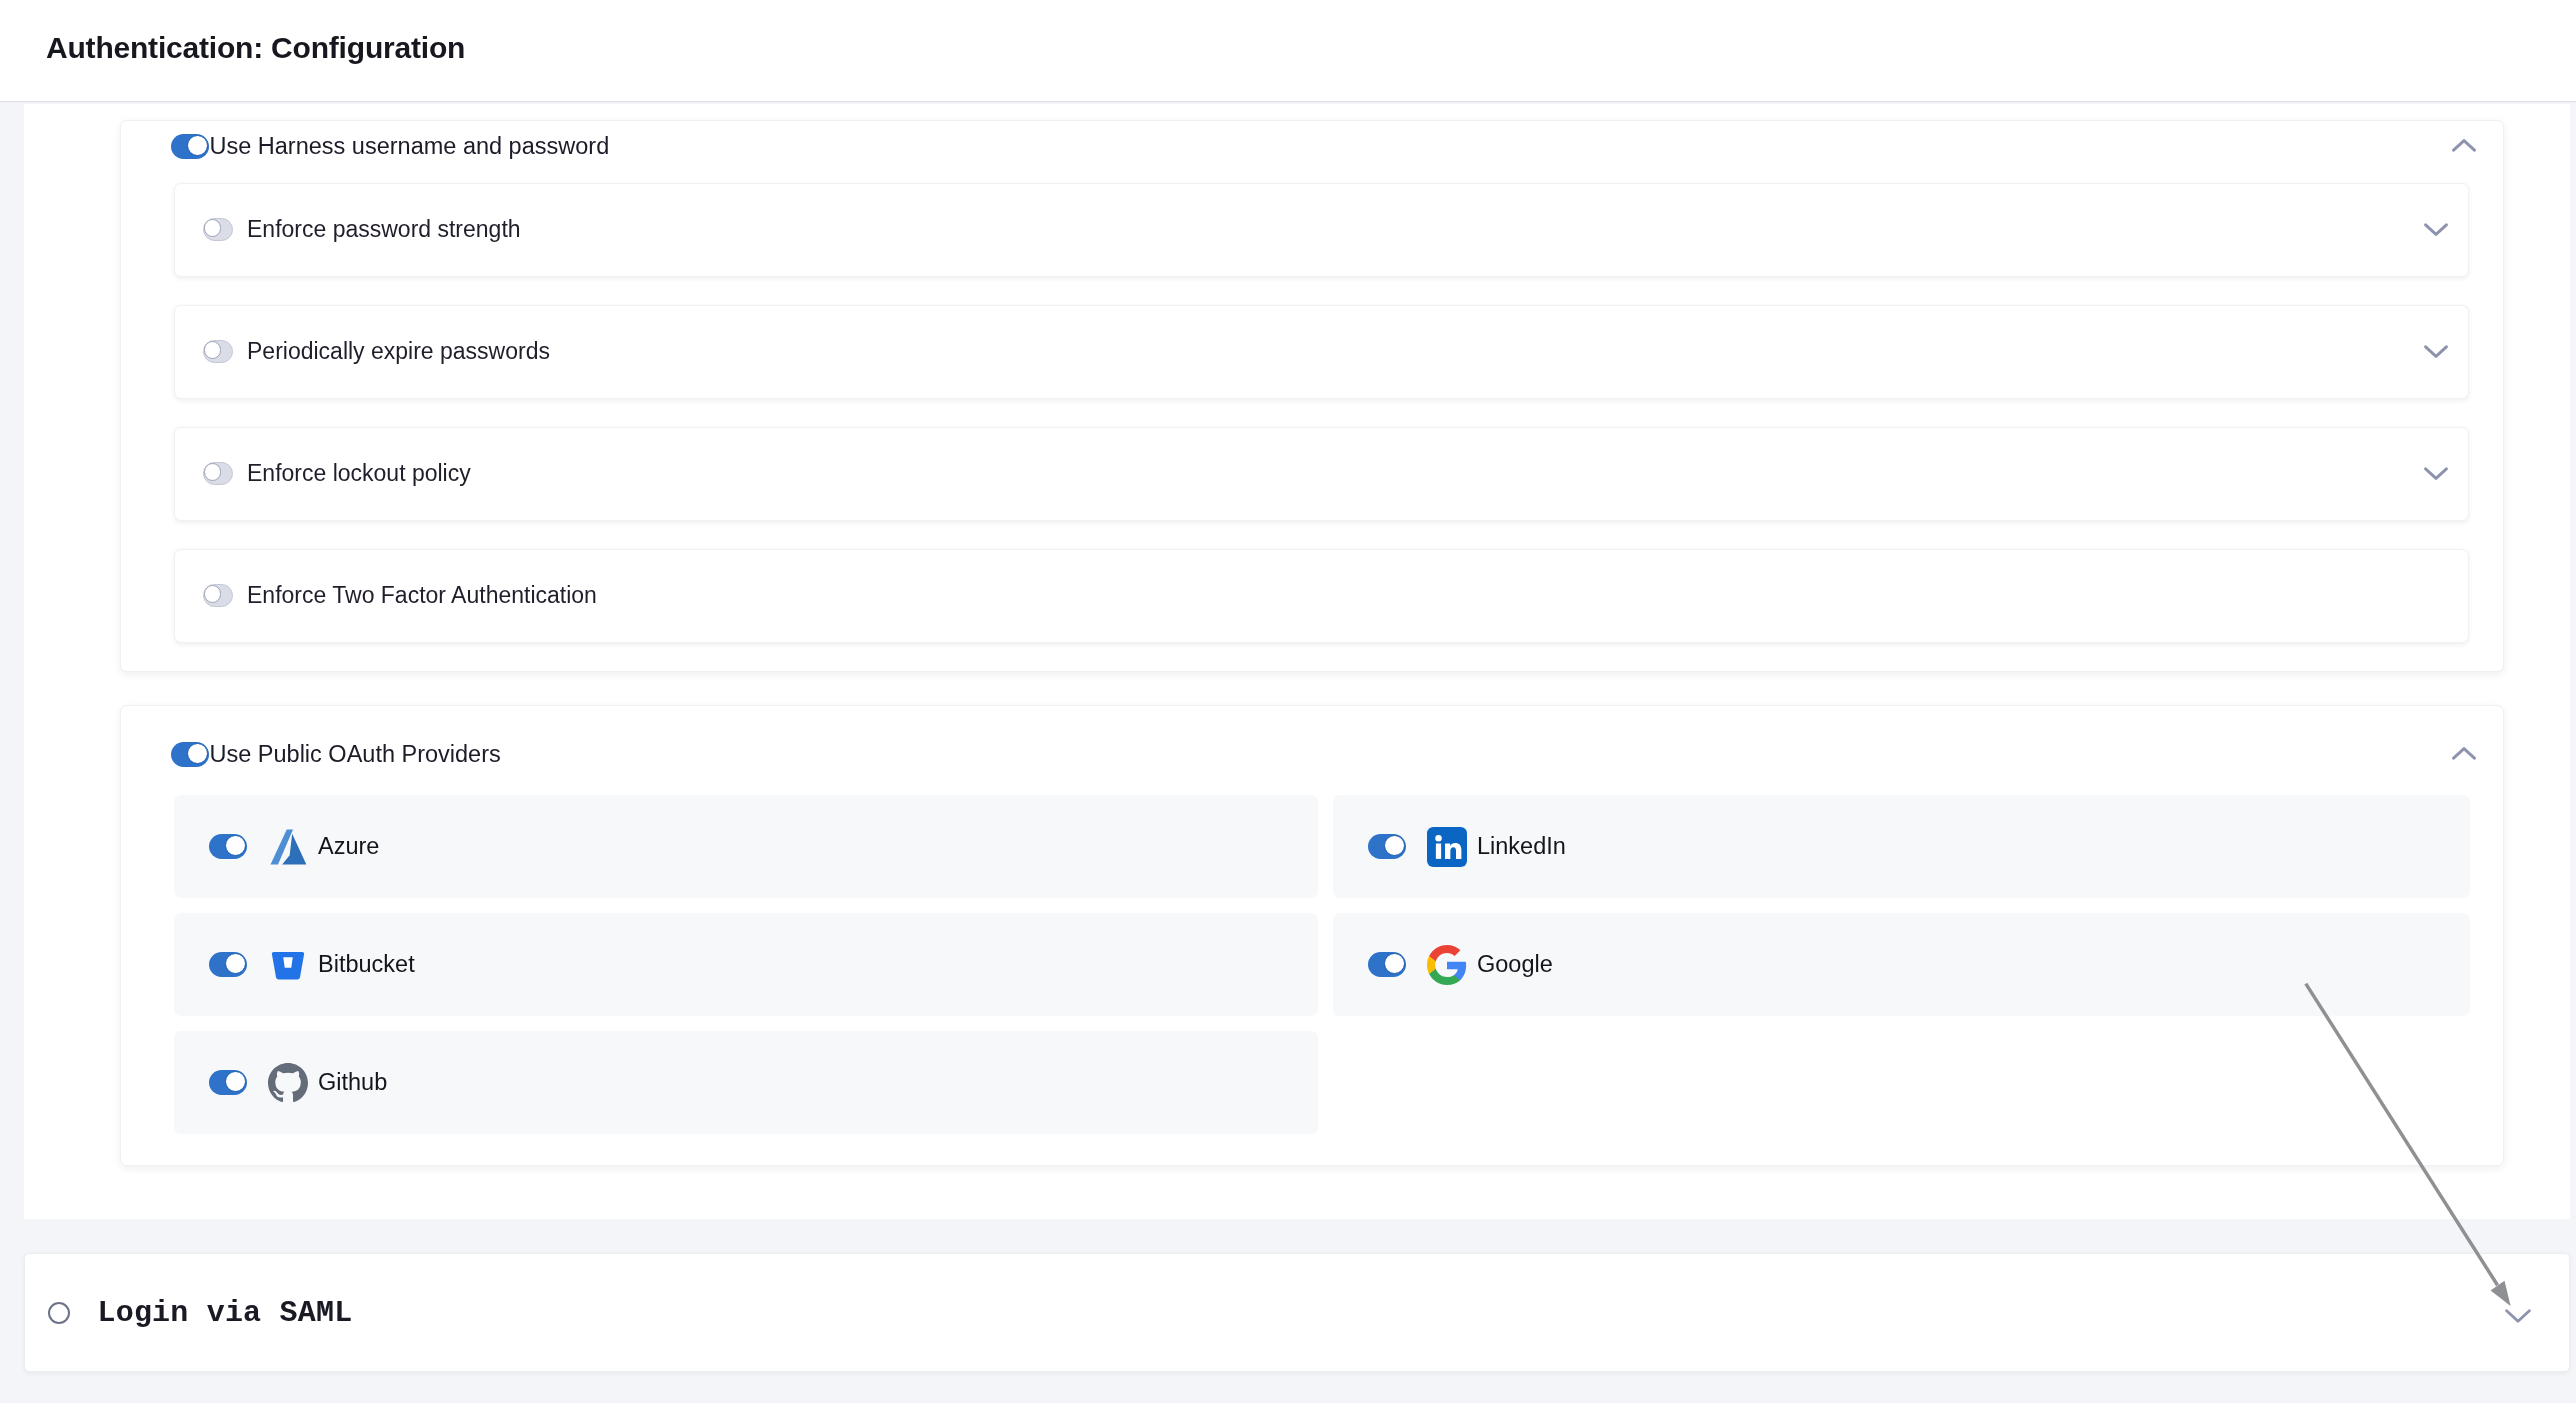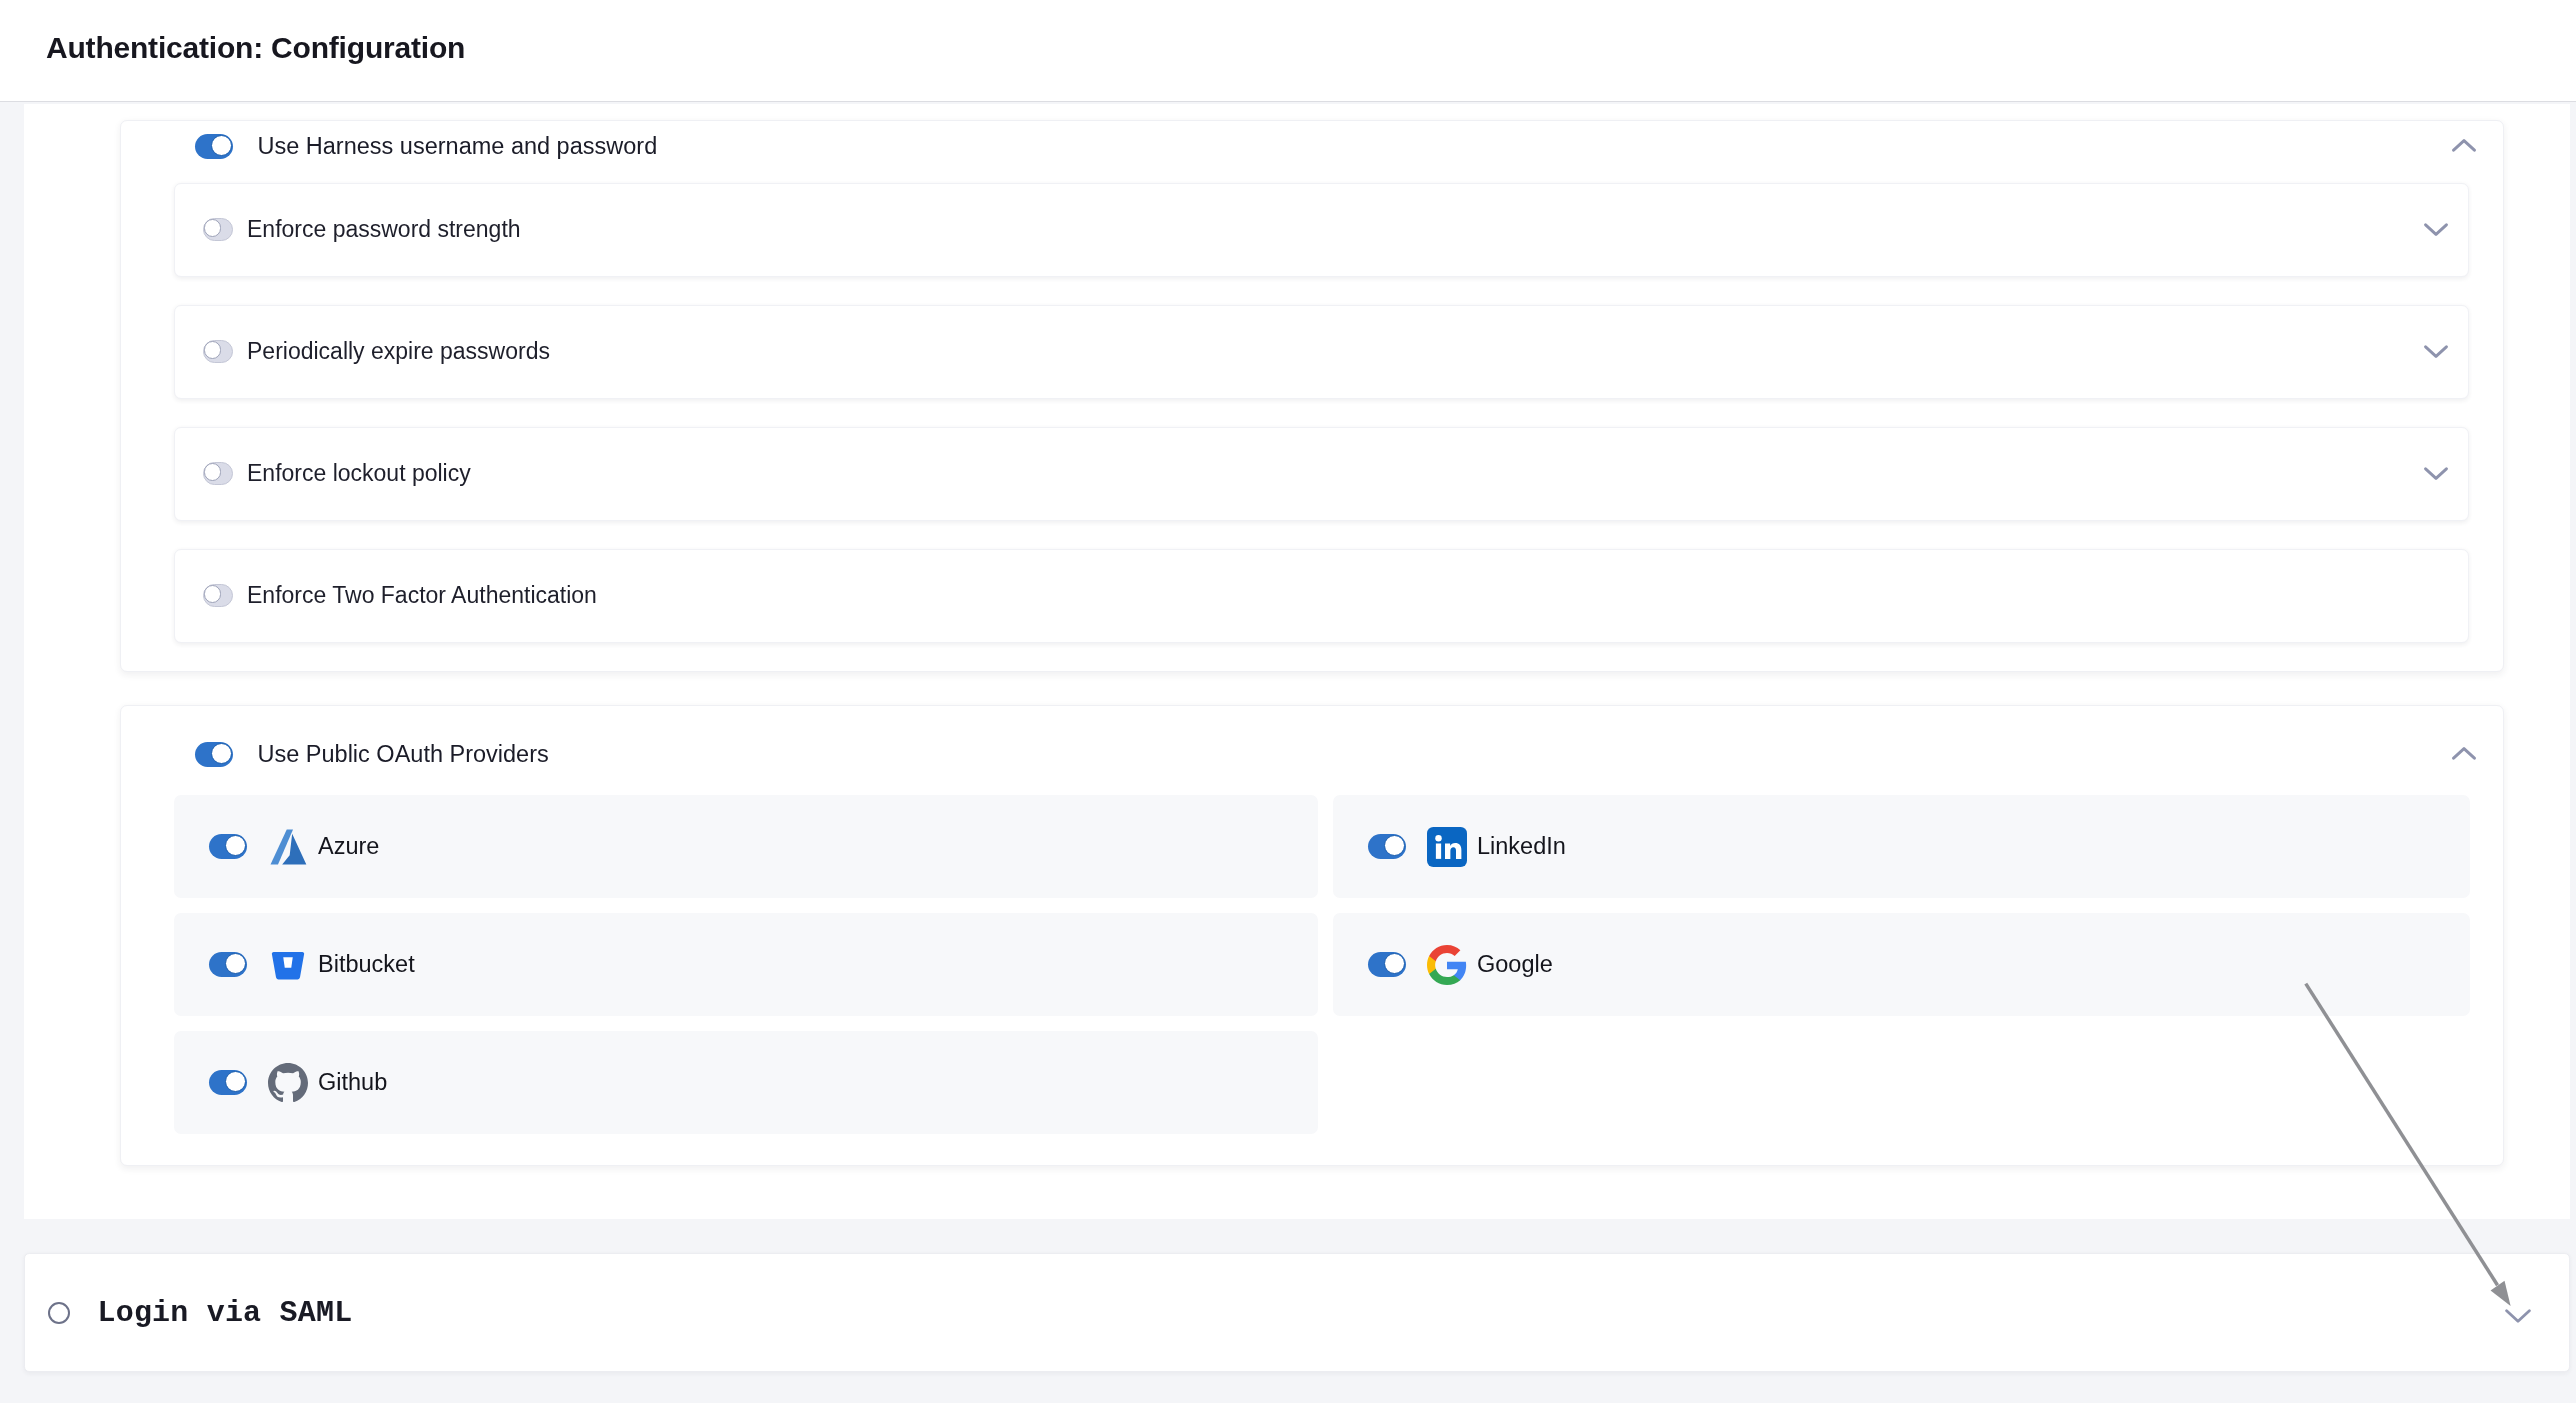--- a/index.html
+++ b/index.html
@@ -14,21 +14,21 @@
 
   
   .panel{position:absolute;left:23.5px;top:104px;width:2546px;height:1115px;background:#ffffff;}
 
   
   .group{position:absolute;left:96px;width:2384px;background:#ffffff;border:0.9px solid #eff0f4;
     border-radius:7px;box-shadow:0 2.6px 7px rgba(40,41,61,0.07);box-sizing:border-box;}
   .group.g1{top:15.7px;height:552px;}   
   .group.g2{top:601px;height:461px;}  
 
-  .ghead{position:absolute;left:74px;display:flex;align-items:center;gap:25px;}
+  .ghead{position:absolute;left:50px;display:flex;align-items:center;gap:1px;}
   .g1 .ghead{top:12.2px;}
   .g2 .ghead{top:35px;}
   .glabel{font-size:23.5px;color:#1b1c28;}
 
   .gchev{position:absolute;right:26px;line-height:0;cursor:pointer;}
   .g1 .gchev{top:17.4px;}
   .g2 .gchev{top:40px;}
 
   
   .sub{position:absolute;left:53px;width:2295px;height:94px;background:#ffffff;

